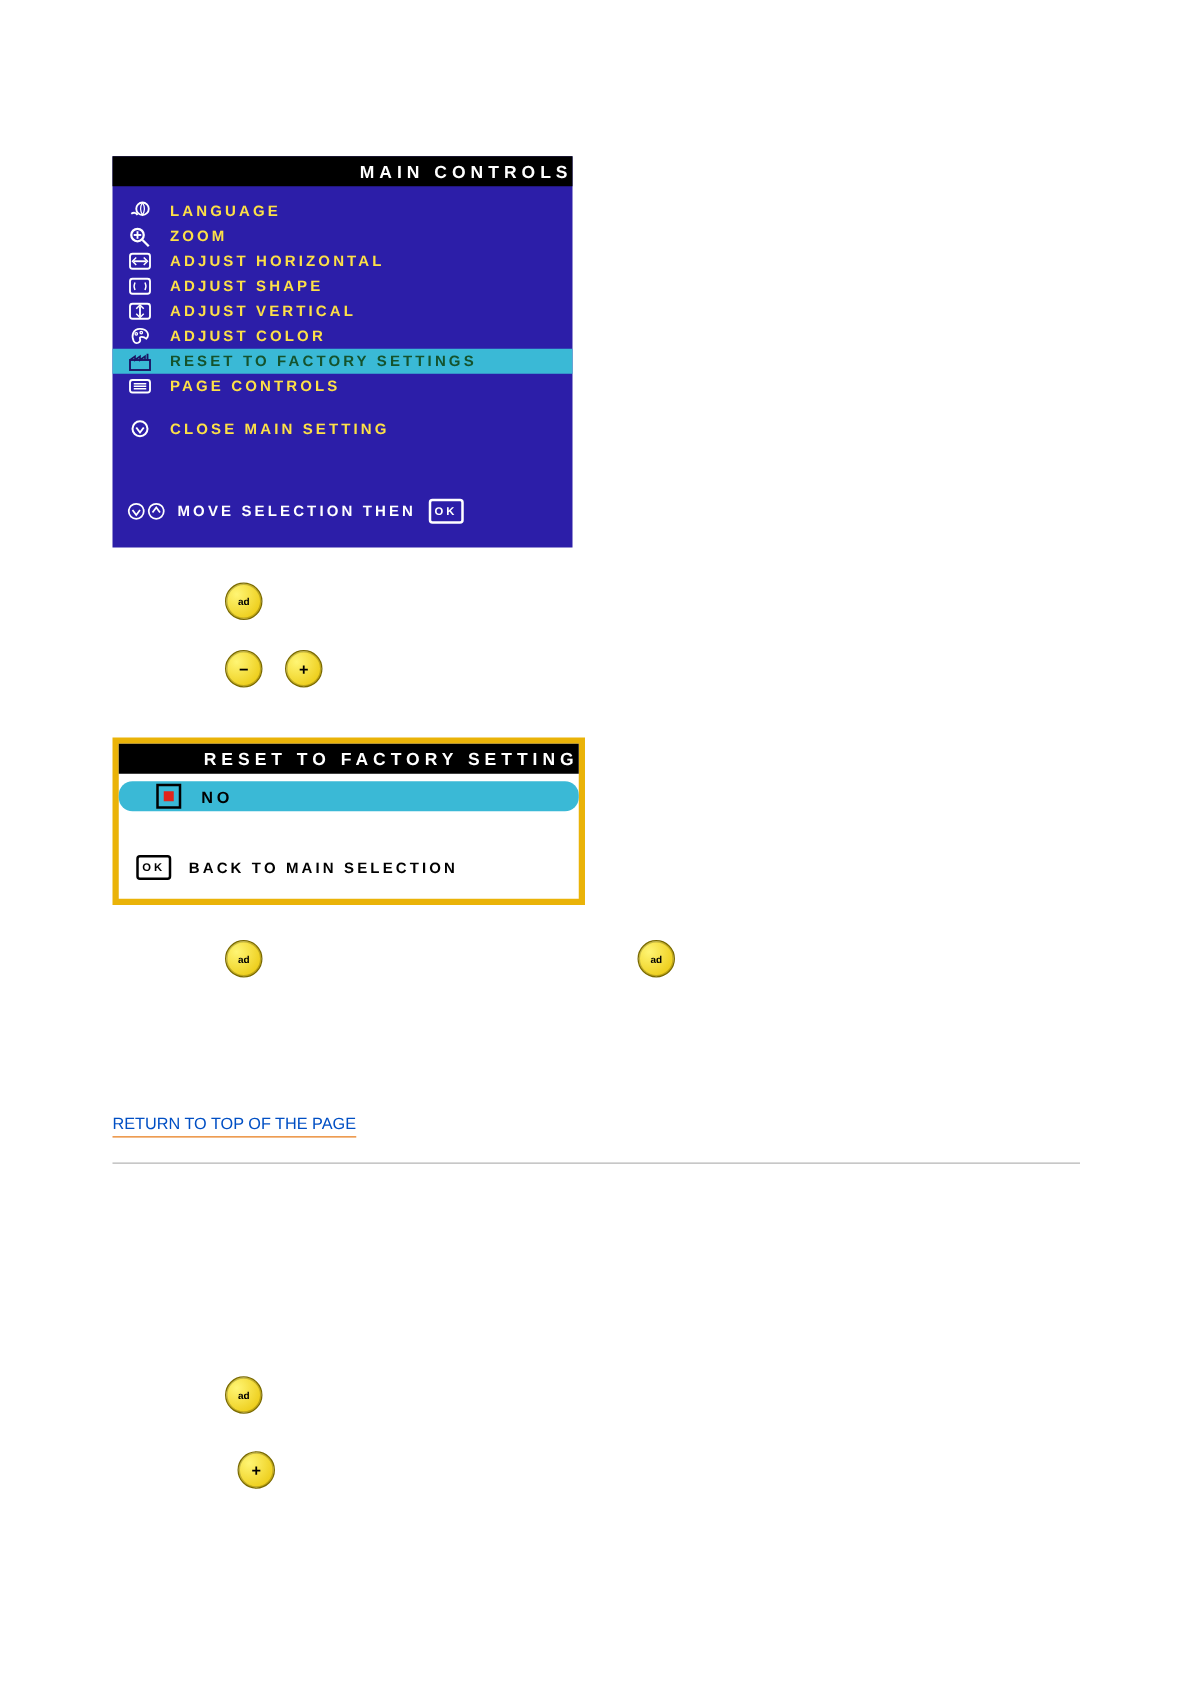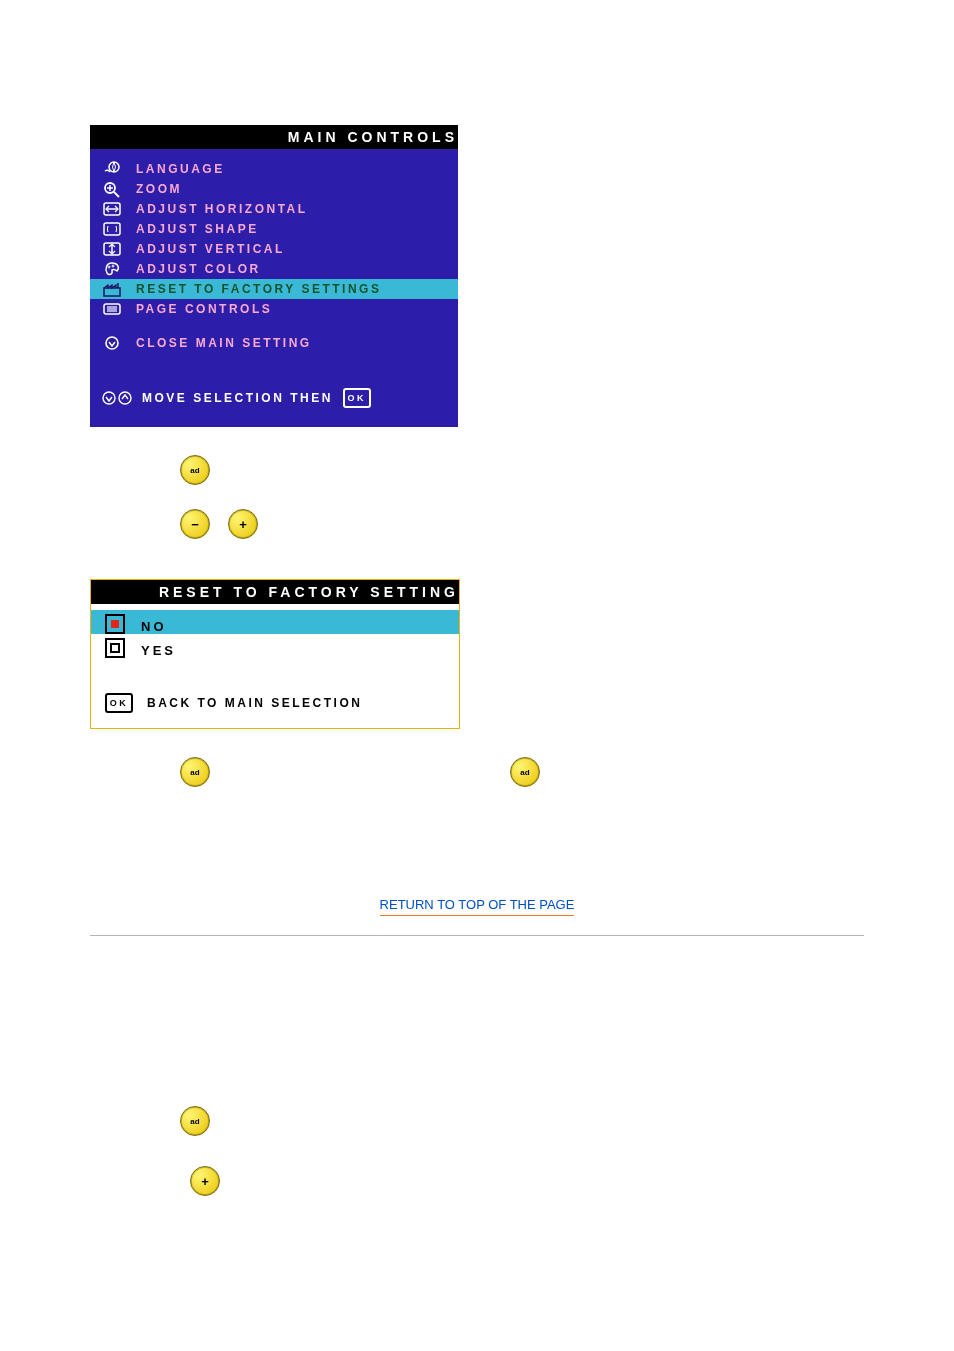--- a/index.html
+++ b/index.html
@@ -1,47 +1,47 @@
 <!DOCTYPE html>
 <html><head>
 <meta charset="utf-8">
 <style>
   html,body{margin:0;padding:0;background:#fff;font-family:Arial,Helvetica,sans-serif;color:#000;}
   .page{width:954px;min-height:1351px;margin:0 auto;position:relative;box-sizing:border-box;padding:0 90px 60px 90px;}
   .osd-panel{width:368px;margin-top:125px;background:#2c1ea8;}
   .osd-titlebar{background:#000;color:#fff;text-align:right;font-weight:bold;letter-spacing:4px;font-size:14px;padding:4px 0;}
   .osd-body{padding:10px 0 18px 0;}
-  .osd-row{display:flex;align-items:center;height:20px;padding:0 12px;color:#f9a8d4;font-weight:bold;letter-spacing:2.5px;font-size:12px;}
+  .osd-row{display:flex;align-items:center;height:20px;padding:0 12px;color:#fde047;font-weight:bold;letter-spacing:2.5px;font-size:12px;}
   .osd-row .icon{width:20px;height:16px;margin-right:14px;display:flex;justify-content:center;align-items:center;}
   .osd-row.highlight{background:#3ab9d6;color:#14532d;}
   .osd-row.highlight .icon svg *{stroke:#1b1464;fill:none;}
   .osd-row.spacer{height:14px;}
   .osd-row .icon svg *{stroke:#fff;fill:none;}
   .osd-row .icon svg{width:18px;height:16px;}
-  .osd-hint{display:flex;align-items:center;padding:0 12px;color:#fff;font-weight:bold;letter-spacing:2.5px;font-size:12px;margin-top:34px;height:22px;}
+  .osd-hint{display:flex;align-items:center;padding:0 12px;color:#fff;font-weight:bold;letter-spacing:2.5px;font-size:12px;margin-top:45px;height:22px;}
   .osd-hint .dual-arrows{width:30px;height:18px;display:flex;justify-content:space-between;margin-right:10px;}
   .osd-hint .ok-box{width:24px;height:16px;border:2px solid #fff;border-radius:3px;font-size:9px;font-weight:bold;display:flex;justify-content:center;align-items:center;margin-left:10px;}
-  .sub-panel{width:368px;margin-top:40px;border:1px solid #eab308;background:#fff;}
+  .sub-panel{width:368px;margin-top:40px;border:5px solid #eab308;background:#fff;}
   .sub-body{padding:6px 0 14px 0;}
-  .sub-row{display:flex;align-items:flex-end;height:24px;padding:0 14px;font-weight:bold;letter-spacing:3px;font-size:13px;}
+  .sub-row{display:flex;align-items:center;height:24px;padding:0 30px;font-weight:bold;letter-spacing:3px;font-size:13px;border-radius:11px;}
   .sub-row.hl{background:#3ab9d6;}
   .sub-row .sq{width:16px;height:16px;border:2px solid #000;margin-right:16px;display:flex;justify-content:center;align-items:center;}
   .sub-row.hl .sq .inner{width:8px;height:8px;background:#e1251b;}
   .sub-row .sq .inner2{width:6px;height:6px;border:2px solid #000;}
   .sub-back{display:flex;align-items:center;padding:0 14px;margin-top:34px;font-weight:bold;letter-spacing:2.5px;font-size:12px;height:22px;}
   .sub-back .ok-box2{width:24px;height:16px;border:2px solid #000;border-radius:3px;font-size:9px;font-weight:bold;display:flex;justify-content:center;align-items:center;margin-right:14px;}
   .btn{width:28px;height:28px;border-radius:50%;background:radial-gradient(circle at 30% 30%,#fff574,#e8c200);border:1px solid #7a6a00;display:flex;justify-content:center;align-items:center;font-weight:bold;font-size:13px;color:#000;box-shadow:0 0 0 1px rgba(0,0,0,0.2) inset;}
   .btn.ok{font-size:8px;font-weight:700;}
   .btn-row{display:flex;align-items:center;margin-left:90px;gap:18px;}
   .btn-row.single{margin-top:28px;}
   .btn-row.pair{margin-top:24px;}
   .row-5{display:flex;align-items:flex-start;margin-top:28px;}
   .row-5 .left{margin-left:90px;}
   .row-5 .right{margin-left:300px;}
-  .link-center{text-align:center;margin-top:108px;}
+  .link-center{text-align:left;margin-top:108px;}
   .link-center span{color:#004fc4;font-size:13px;border-bottom:1px solid #e87c1a;padding-bottom:3px;cursor:pointer;}
   .hr{height:1px;background:#b5b5b5;margin-top:22px;}
   .below{margin-top:170px;}
   svg{overflow:visible;}
 </style>
 </head>
 <body>
 <div class="page">
 
 <div class="osd-panel">
@@ -181,26 +181,20 @@
 
 <div class="sub-panel">
   <div class="osd-titlebar">RESET TO FACTORY SETTING</div>
   <div class="sub-body">
     <div class="sub-row hl">
       <span class="sq">
             <span class="inner"></span>
           </span>
       <span>NO</span>
     </div>
-    <div class="sub-row">
-      <span class="sq">
-            <span class="inner2"></span>
-          </span>
-      <span>YES</span>
-    </div>
     <div class="sub-back">
       <span class="ok-box2">OK</span>
       <span>BACK TO MAIN SELECTION</span>
     </div>
   </div>
 </div>
 
 <div class="row-5">
   <div class="btn ok left">ad</div>
   <div class="btn ok right">ad</div>

